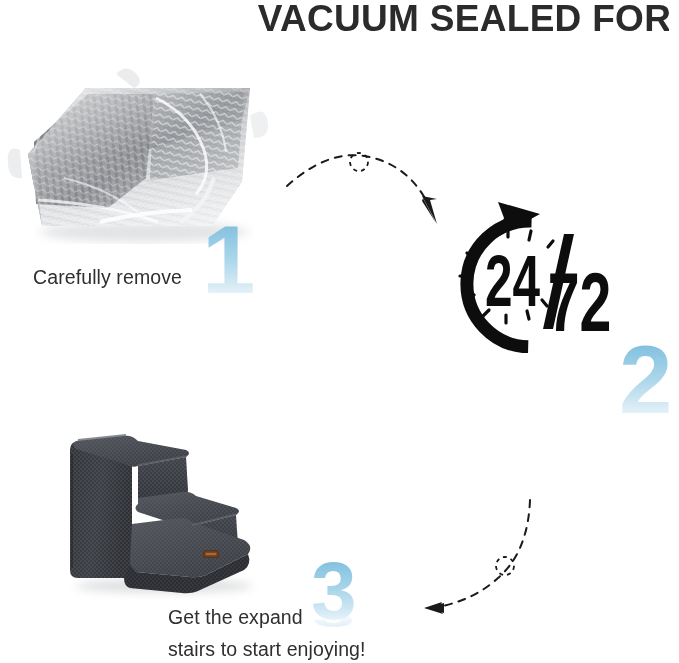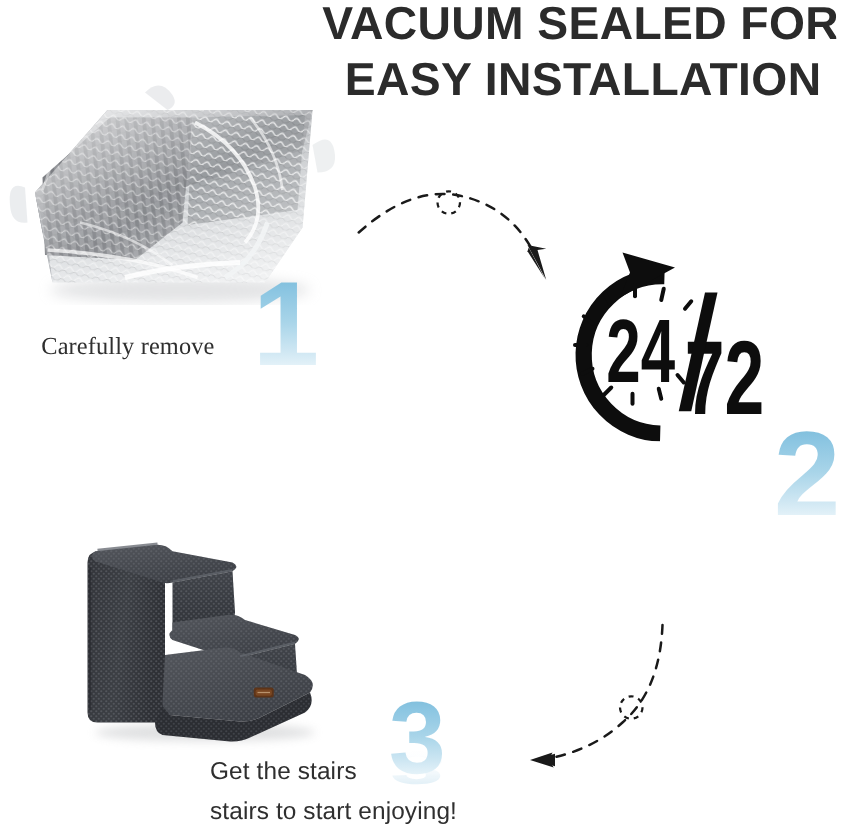--- a/index.html
+++ b/index.html
@@ -39,21 +39,21 @@
   .caption {
     position: absolute;
     font-family: "Liberation Sans", sans-serif;
     font-size: 19.5px;
     line-height: 1.62;
     color: #2f2f2f;
     letter-spacing: 0.1px;
   }
   .caption span { display: block; white-space: nowrap; }
 
-  #caption-1 { left: 33px; top: 262px; font-family: Liberation Serif, serif; }
+  #caption-1 { left: 33px; top: 262px; }
   #caption-2 { left: 444px; top: 376px; }
   #caption-3 { left: 168px; top: 602px; }
 
   
   .stepnum {
     position: absolute;
     font-family: "Liberation Sans", sans-serif;
     font-weight: bold;
     line-height: 1;
     background-image: linear-gradient(to bottom,
@@ -104,21 +104,20 @@
   #art-arrow-1 { left: 283px; top: 142px; width: 170px; height: 86px; }
   #art-arrow-2 { left: 424px; top: 494px; width: 160px; height: 132px; }
 </style>
 </head>
 <body>
 
 <div id="infographic">
 
   <div class="title-block">
     <span class="title-line l1">VACUUM SEALED FOR</span>
-    <span class="title-line l2">EASY INSTALLATION</span>
   </div>
 
   <svg class="art" id="art-package" viewBox="0 0 268 186">
     <defs>
       <linearGradient id="pkgTop" x1="0" y1="0" x2="0.4" y2="1">
         <stop offset="0%" stop-color="#c9cbce"></stop>
         <stop offset="45%" stop-color="#9d9fa3"></stop>
         <stop offset="100%" stop-color="#7d8085"></stop>
       </linearGradient>
       <linearGradient id="pkgFront" x1="0" y1="0" x2="0" y2="1">
@@ -286,17 +285,17 @@
       <rect x="163" y="130" width="16" height="8" rx="2" fill="#5d3418"></rect>
       <rect x="164.5" y="131.5" width="13" height="5" rx="1.5" fill="#7a4722"></rect>
       <line x1="166" y1="134" x2="176" y2="134" stroke="#c9a680" stroke-width="1" opacity="0.8"></line>
     </g>
   </svg>
 
   <div class="stepnum-reflect" id="stepnum-3-reflect">3</div>
   <div class="stepnum" id="stepnum-3">3</div>
 
   <div class="caption" id="caption-3">
-    <span>Get the stairs</span>
+    <span>Get the expand</span>
     <span>stairs to start enjoying!</span>
   </div>
 
 </div>
 
 </body></html>

